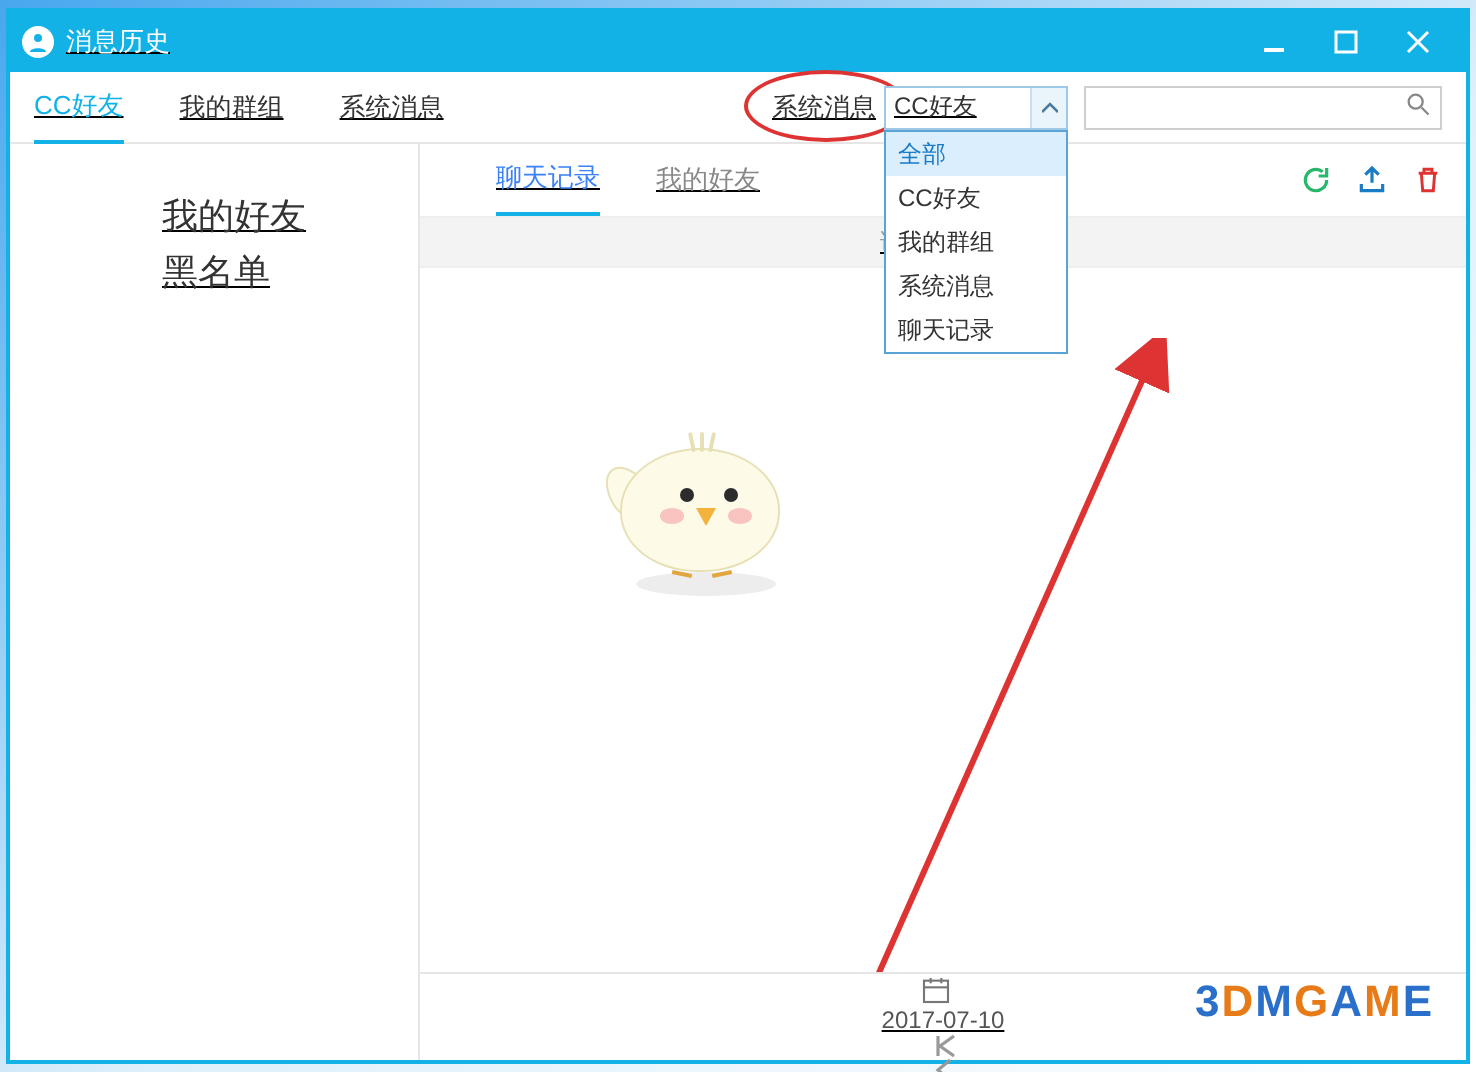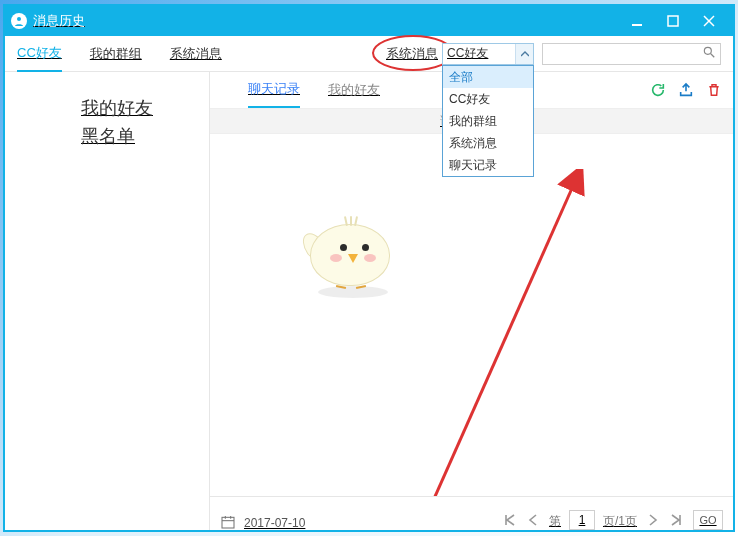--- a/index.html
+++ b/index.html
@@ -43,21 +43,21 @@
   .chick .beak { position:absolute; width:0; height:0; border-left:5px solid transparent; border-right:5px solid transparent; border-top:9px solid #f3b23b; }
   .chick .hair { position:absolute; width:2px; height:10px; background:#e7e0b6; border-radius:2px; transform-origin:bottom center; }
   .chick .wing { position:absolute; width:20px; height:28px; background:#fdfbe7; border:1px solid #e7e0b6; border-radius:50% 50% 50% 50% / 60% 60% 40% 40%; }
   .chick .foot { position:absolute; width:10px; height:2px; background:#e2a63e; }
   .chick .shadow { position:absolute; width:70px; height:12px; background:rgba(0,0,0,.07); border-radius:50%; }
   .c1 { left:100px; top:90px; }
   .c2 { left:-90px; top:312px; }
   .c3 { left:370px; top:370px; transform:scale(.58); }
   
   .arrow { position:absolute; left:195px; top:35px; width:190px; height:360px; pointer-events:none; z-index:15; }
-  .footer { height:34px; border-top:1px solid #e6e6e6; display:flex; align-items:flex-end; padding:0 10px; font-size:12px; color:#555; }
+  .footer { height:44px; border-top:1px solid #e6e6e6; display:flex; align-items:center; padding:0 10px; font-size:12px; color:#555;flex-direction:column; }
   .footer .cal { margin-right:8px; color:#777; display:flex; }
   .footer .gap3 { flex:1; }
   .pg-btn { width:20px; height:20px; display:flex; align-items:center; justify-content:center; cursor:pointer; margin:0 2px; color:#888; }
   .pg-input { width:26px; height:20px; border:1px solid #cfcfcf; text-align:center; font-size:12px; margin:0 4px; }
   .pg-text { margin:0 4px; color:#777; }
   .go-btn { width:30px; height:20px; border:1px solid #cfcfcf; background:#fff; font-size:11px; cursor:pointer; display:flex; align-items:center; justify-content:center; margin-left:4px; }
   .watermark { position:absolute; right:16px; bottom:16px; font-size:22px; font-weight:bold; letter-spacing:1px; pointer-events:none; }
   .watermark span.b { color:#2a6fc9; }
   .watermark span.o { color:#e67b18; }
 </style>
@@ -241,13 +241,16 @@
         <span class="pg-btn">
             <svg width="12" height="12">
               <path d="M1 1 L8 6 L1 11 M9 1 v10" fill="none" stroke="#999" stroke-width="1.6"></path>
             </svg>
           </span>
         <span class="go-btn">GO</span>
       </div>
     </div>
   </div>
 
+  <div class="watermark">
+    <span class="b">3</span><span class="o">D</span><span class="b">M</span><span class="o">G</span><span class="b">A</span><span class="o">M</span><span class="b">E</span>
+  </div>
 </div>
 
 </body></html>

